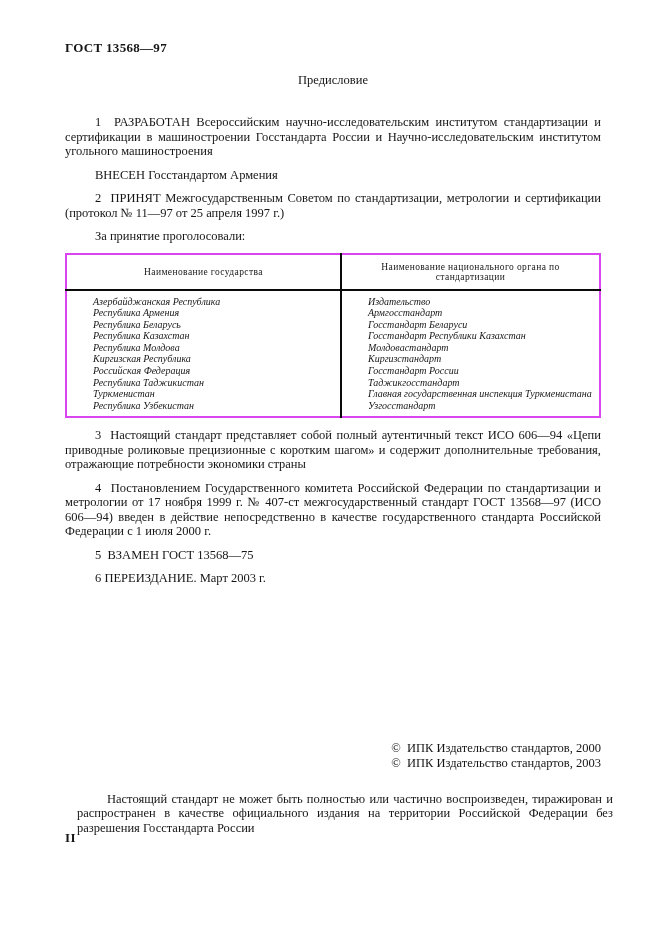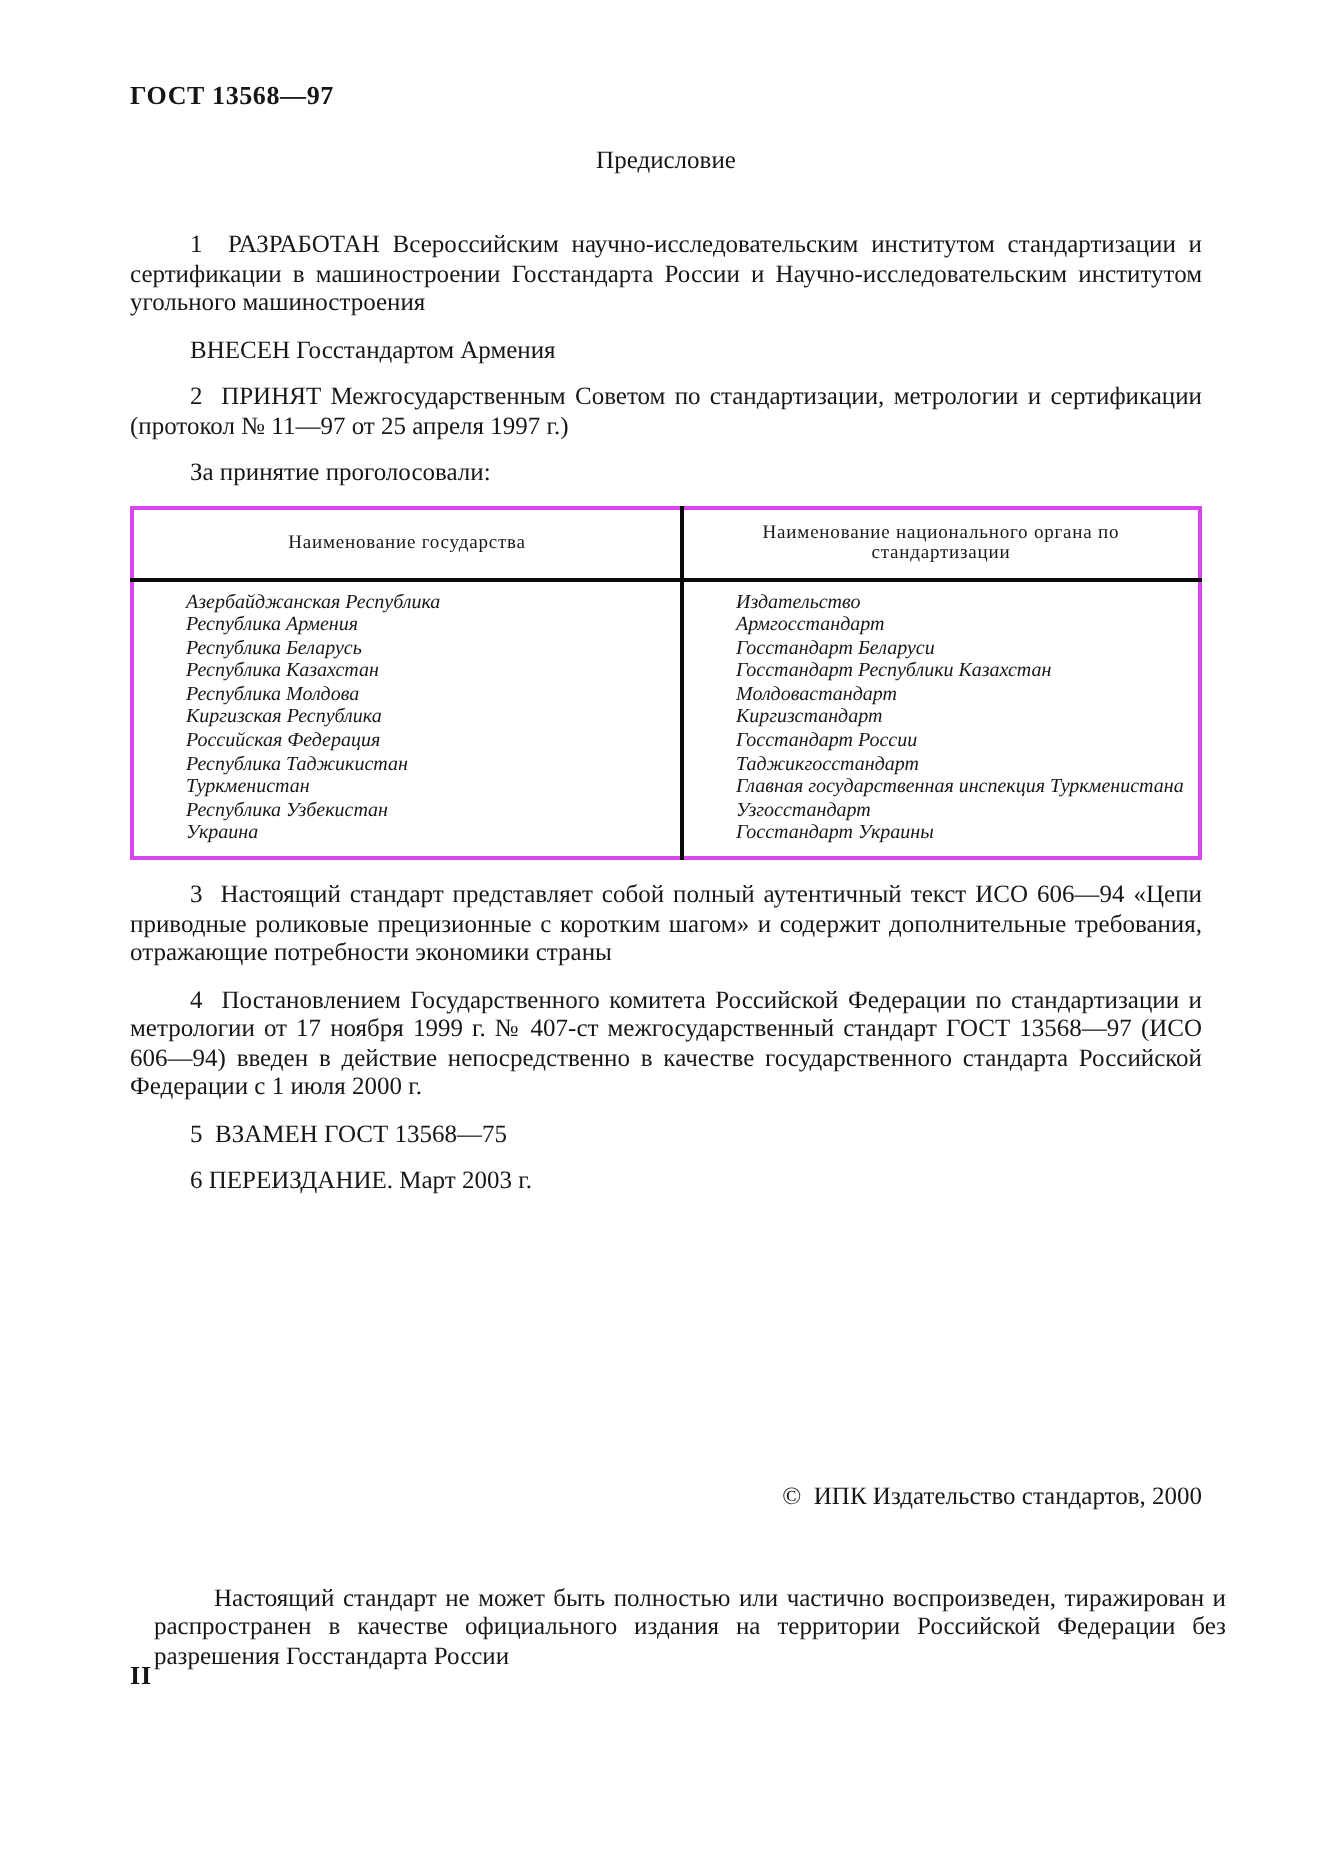--- a/index.html
+++ b/index.html
@@ -157,37 +157,34 @@
             <td>Таджикгосстандарт</td>
           </tr>
           <tr>
             <td>Туркменистан</td>
             <td>Главная государственная инспекция Туркменистана</td>
           </tr>
           <tr>
             <td>Республика Узбекистан</td>
             <td>Узгосстандарт</td>
           </tr>
-          <tr>
-            <td>Украина</td>
-            <td>Госстандарт Украины</td>
-          </tr>
         </tbody>
     </table>
 
     <p class="para">3&nbsp;&nbsp;Настоящий стандарт представляет собой полный аутентичный текст ИСО 606—94 «Цепи приводные роликовые прецизионные с коротким шагом» и содержит дополнительные требования, отражающие потребности экономики страны</p>
 
     <p class="para">4&nbsp;&nbsp;Постановлением Государственного комитета Российской Федерации по стандартизации и метрологии от 17 ноября 1999 г. № 407-ст межгосударственный стандарт ГОСТ 13568—97 (ИСО 606—94) введен в действие непосредственно в качестве государственного стандарта Российской Федерации с 1 июля 2000 г.</p>
 
     <p class="para">5&nbsp;&nbsp;ВЗАМЕН ГОСТ 13568—75</p>
 
     <p class="para">6 ПЕРЕИЗДАНИЕ. Март 2003 г.</p>
 
   </div>
 
   <div class="copyright-block">
     <div>©&nbsp;&nbsp;ИПК Издательство стандартов, 2000</div>
+    <div>©&nbsp;&nbsp;ИПК Издательство стандартов, 2003</div>
   </div>
 
   <p class="bottom-notice">Настоящий стандарт не может быть полностью или частично воспроизведен, тиражирован и распространен в качестве официального издания на территории Российской Федерации без разрешения Госстандарта России</p>
 
   <div class="page-number">II</div>
 </div>
 
 </body></html>

